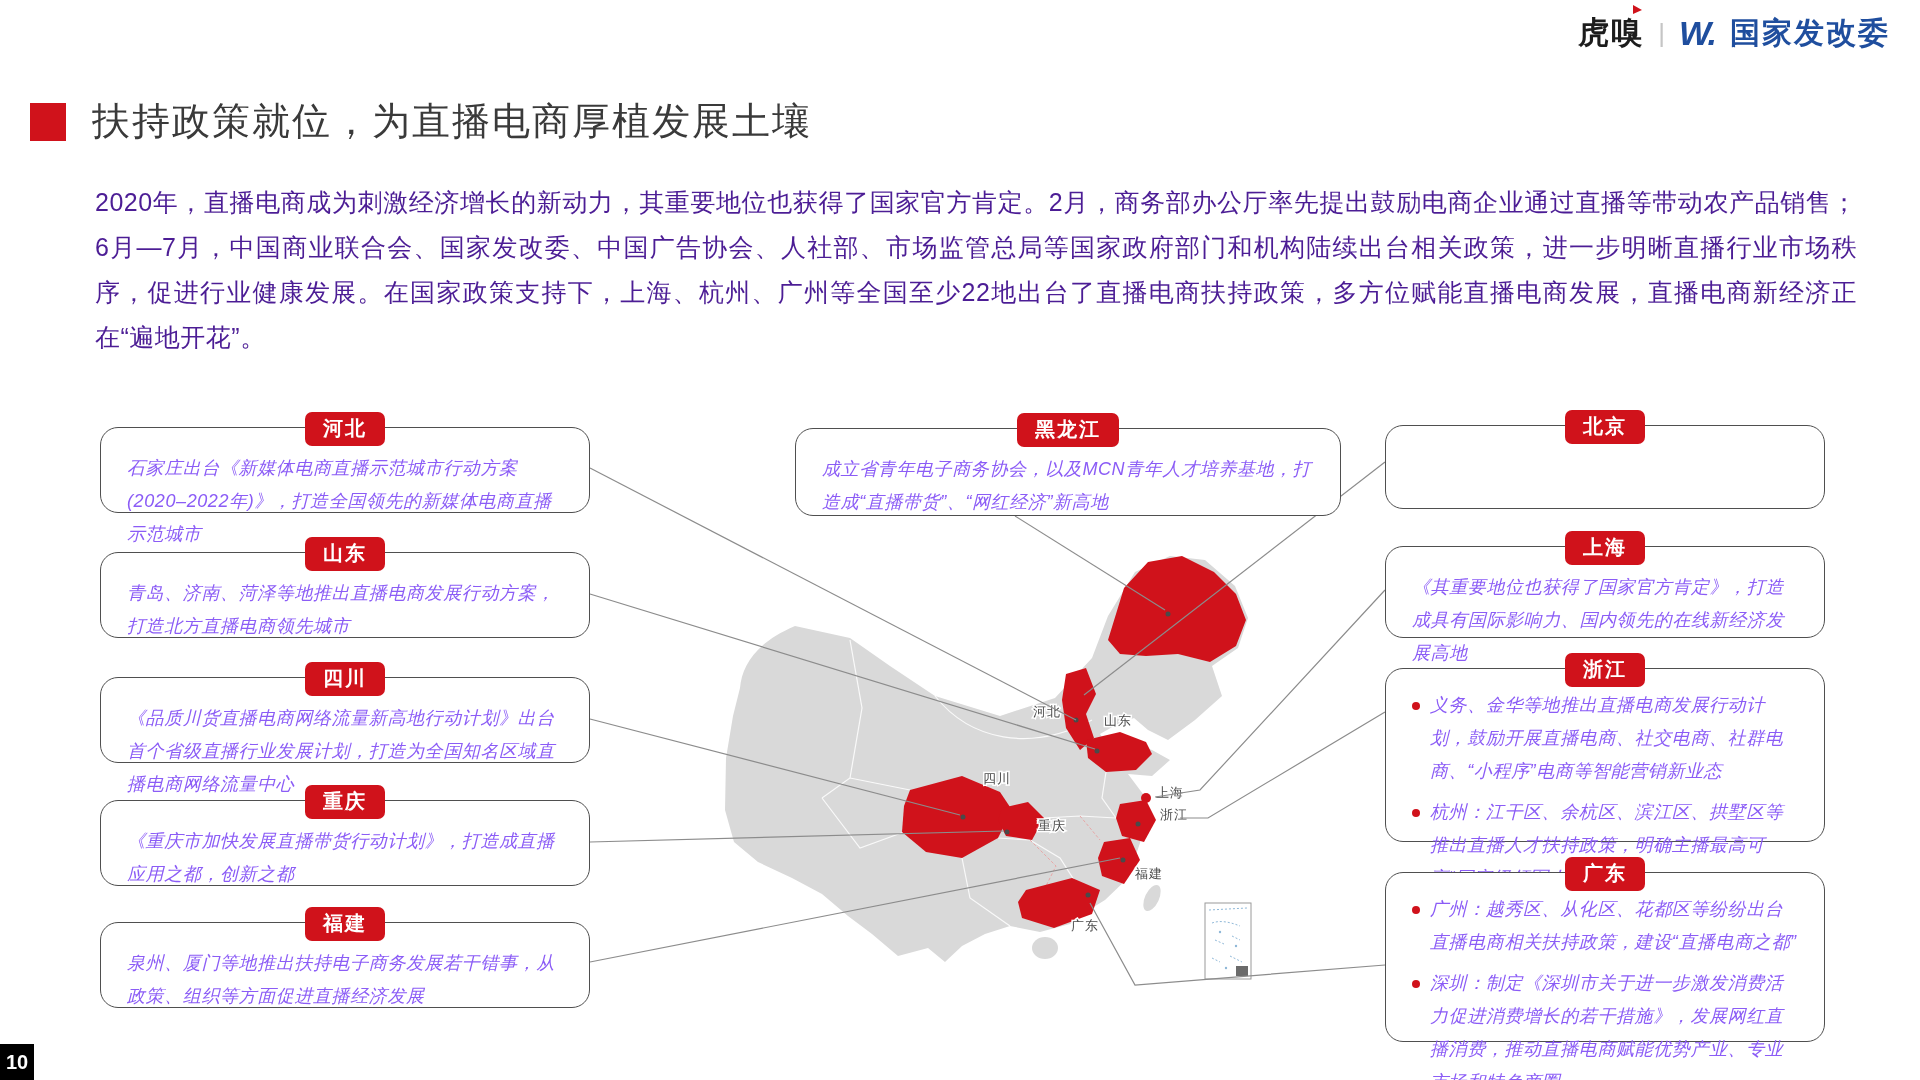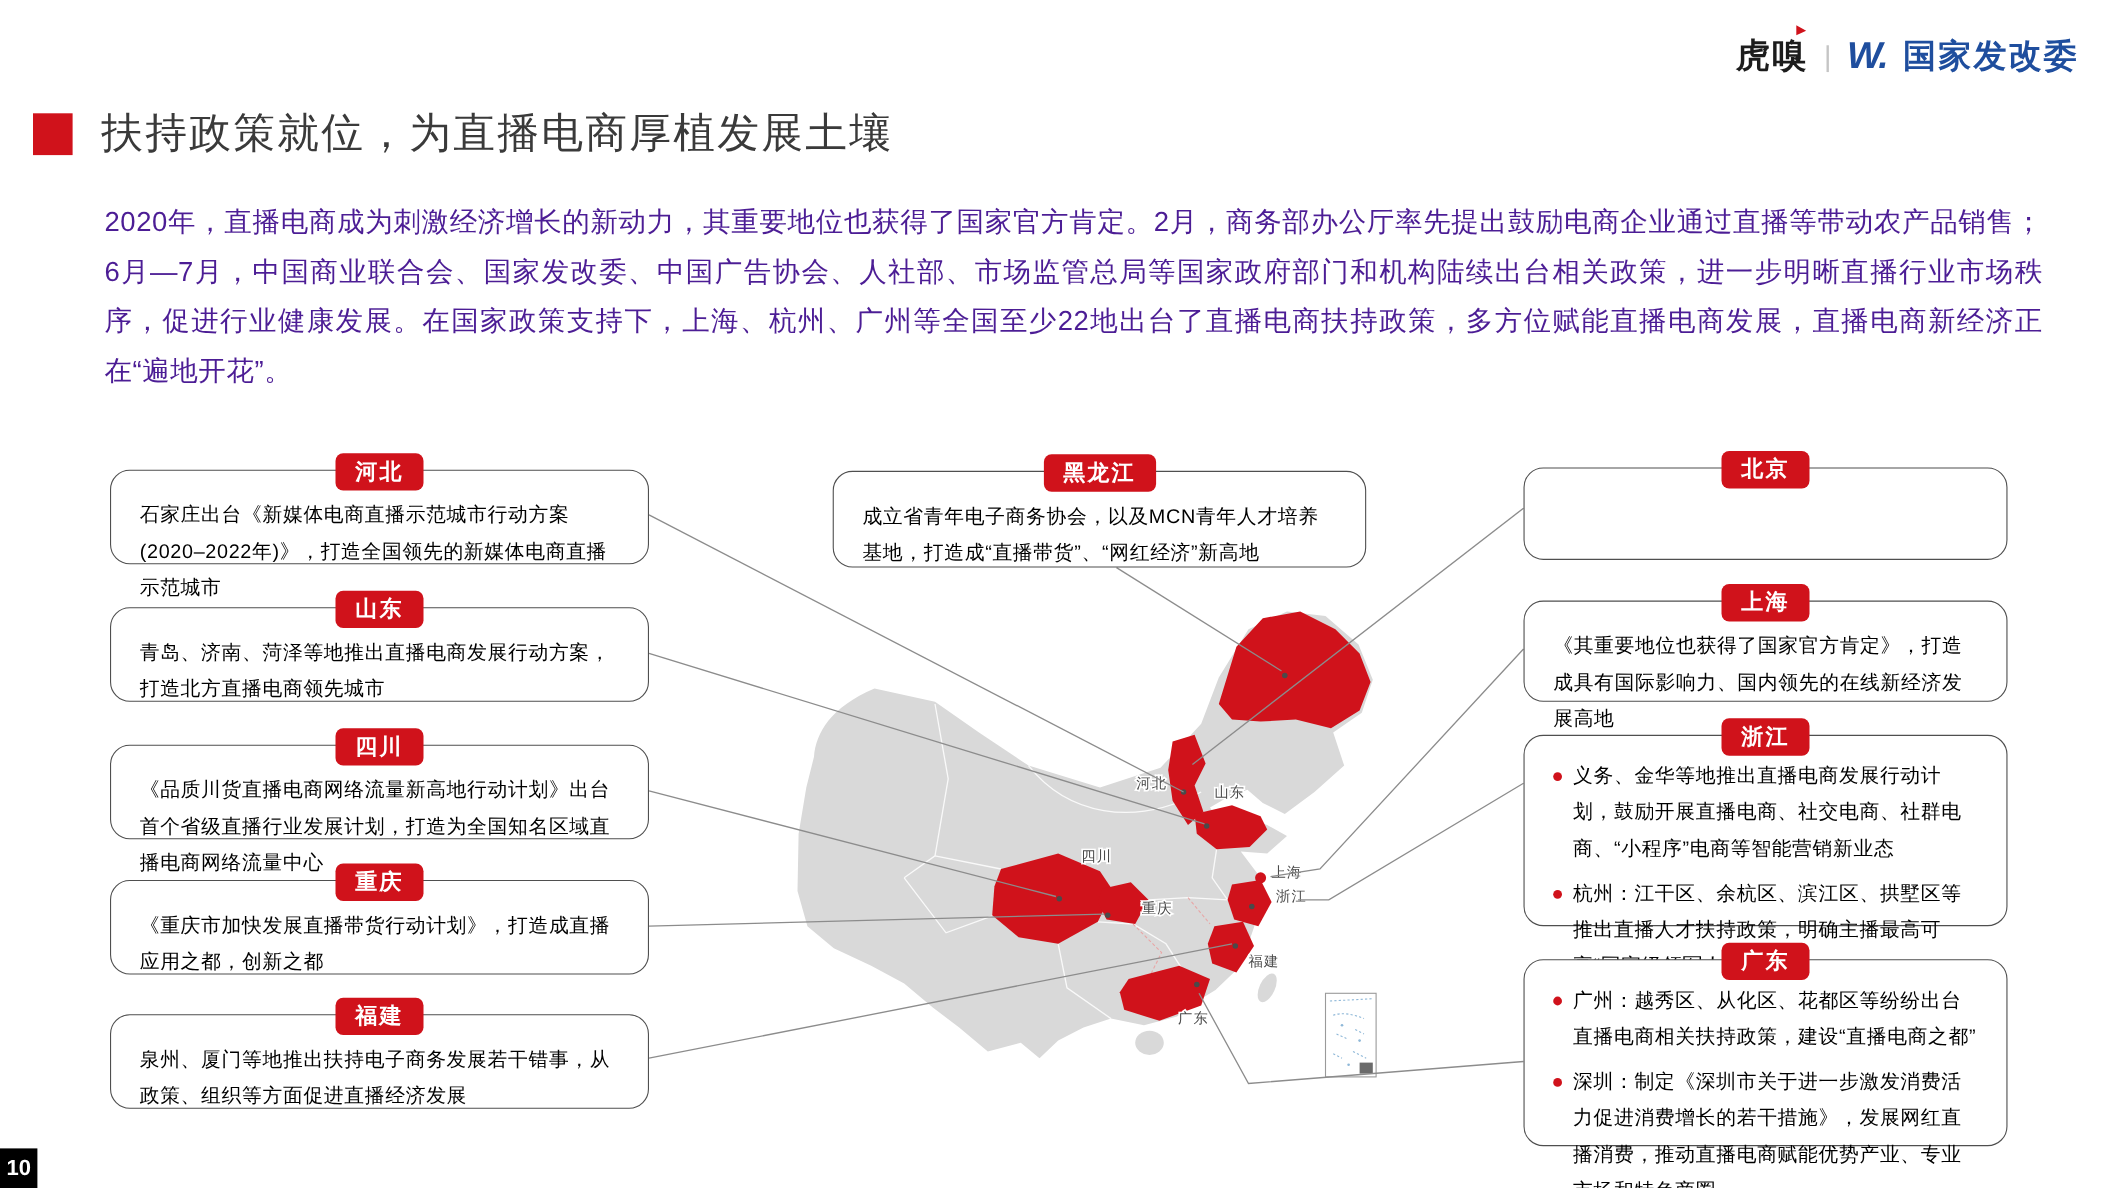--- a/index.html
+++ b/index.html
@@ -1,21 +1,21 @@
 <!DOCTYPE html>
 <html><head>
 <meta charset="utf-8">
 <style>
   * { margin:0; padding:0; box-sizing:border-box; }
   html,body { width:1920px; height:1080px; background:#ffffff; overflow:hidden;
     font-family:"Liberation Sans","DejaVu Sans",sans-serif; }
   .page { position:relative; width:1920px; height:1080px; background:#fff; }
 
   
-  .brand { position:absolute; top:30px; right:30px; display:flex; align-items:center; gap:14px; }
+  .brand { position:absolute; top:12px; right:30px; display:flex; align-items:center; gap:14px; }
   .huxiu { position:relative; font-family:"Liberation Serif","DejaVu Serif",serif;
            font-size:31px; font-weight:700; color:#1c1c1c; letter-spacing:2px; }
   .huxiu-flag { position:absolute; top:-7px; right:2px; width:0; height:0;
            border-left:9px solid #D0121B; border-top:5px solid transparent; border-bottom:4px solid transparent; }
   .brand-sep { color:#c5c5c5; font-size:26px; font-weight:300; }
   .wm-mark { font-size:34px; font-weight:900; font-style:italic; color:#1F4E9E; letter-spacing:-1px; }
   .wm-text { font-size:30px; font-weight:900; color:#1F4E9E; letter-spacing:2px; }
 
   
   .title-row { position:absolute; left:30px; top:96px; display:flex; align-items:center; gap:26px; }
@@ -25,30 +25,30 @@
   
   .intro { position:absolute; left:95px; top:180px; width:1762px; font-size:25px;
     line-height:45px; color:#4c1d95; text-align:justify; letter-spacing:0.5px; }
 
   
   .callout { position:absolute; background:#fff; border:1px solid #4f4f4f; border-radius:18px;
     z-index:3; padding:24px 24px 14px 26px; }
   .callout .tab { position:absolute; top:-16px; left:50%; transform:translateX(-50%);
     background:#D0121B; color:#fff; font-size:20px; font-weight:700; letter-spacing:2px;
     padding:3px 18px 4px; border-radius:7px; white-space:nowrap; }
-  .callout .body { font-size:18px; line-height:33px; color:#000000; letter-spacing:0.6px; }
+  .callout .body { font-size:18px; line-height:33px; color:#8b5cf6; letter-spacing:0.6px;font-style:italic; }
   .bullet { display:flex; gap:10px; margin-bottom:8px; }
   .bullet .dot { width:8px; height:8px; border-radius:50%; background:#D0121B; margin-top:13px; flex:none; }
 
   .box-hebei        { left:100px; top:427px;  width:490px; height:86px; }
   .box-shandong     { left:100px; top:552px;  width:490px; height:86px; }
   .box-sichuan      { left:100px; top:677px;  width:490px; height:86px; }
   .box-chongqing    { left:100px; top:800px;  width:490px; height:86px; }
   .box-fujian       { left:100px; top:922px;  width:490px; height:86px; }
-  .box-heilongjiang { left:757px; top:428px;  width:485px; height:88px; }
+  .box-heilongjiang { left:795px; top:428px;  width:546px; height:88px; }
   .box-beijing      { left:1385px; top:425px; width:440px; height:84px; }
   .box-shanghai     { left:1385px; top:546px; width:440px; height:92px; }
   .box-zhejiang     { left:1385px; top:668px; width:440px; height:174px; padding-top:20px; }
   .box-guangdong    { left:1385px; top:872px; width:440px; height:170px; padding-top:20px; }
 
   
   .map-wrap { position:absolute; left:700px; top:548px; width:620px; height:465px; z-index:1; }
   .connectors { position:absolute; left:0; top:0; width:1920px; height:1080px; z-index:2; pointer-events:none; }
   .mlabel { font-size:13px; fill:#4a4a4a; text-anchor:middle; paint-order:stroke;
             stroke:#ffffff; stroke-width:3px; letter-spacing:1px; }

